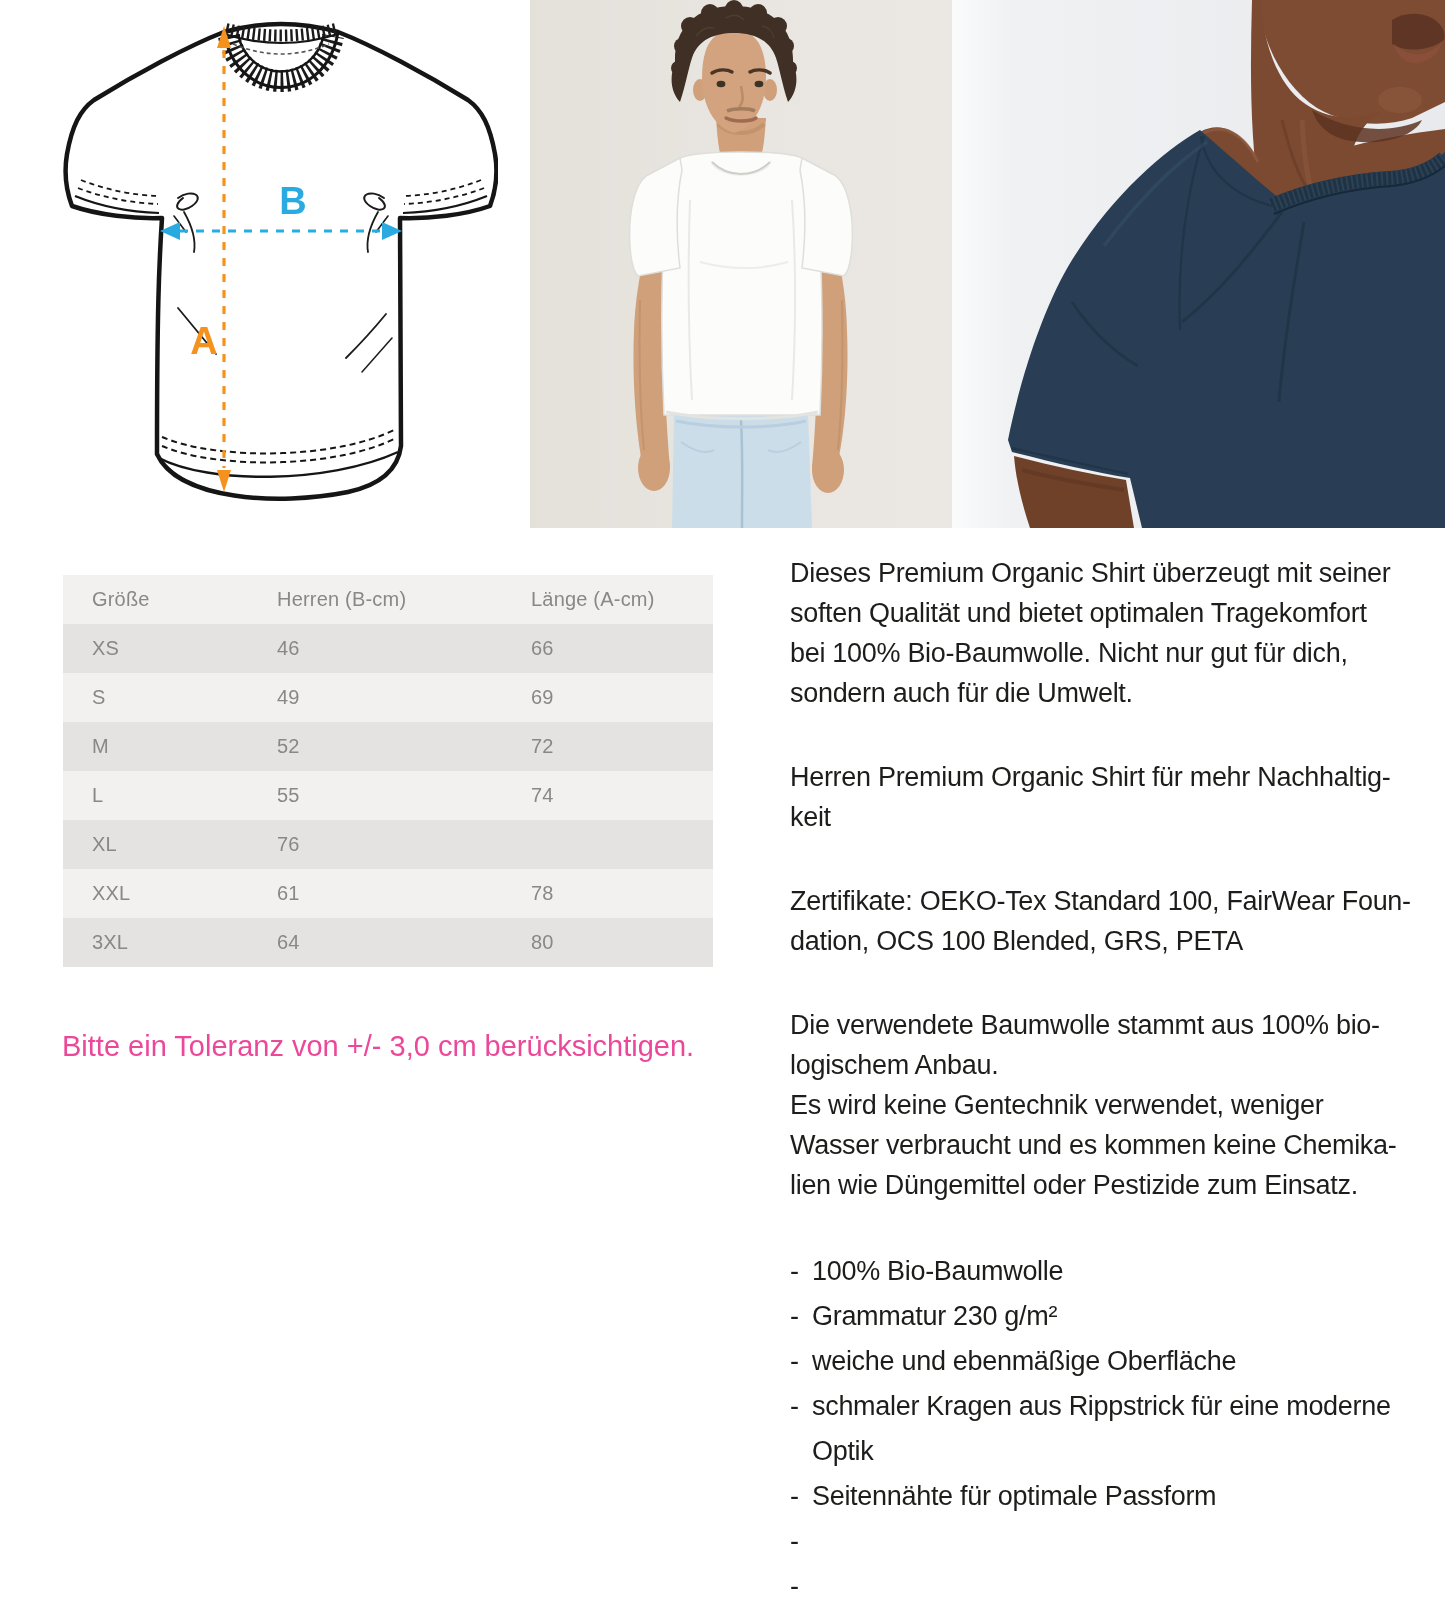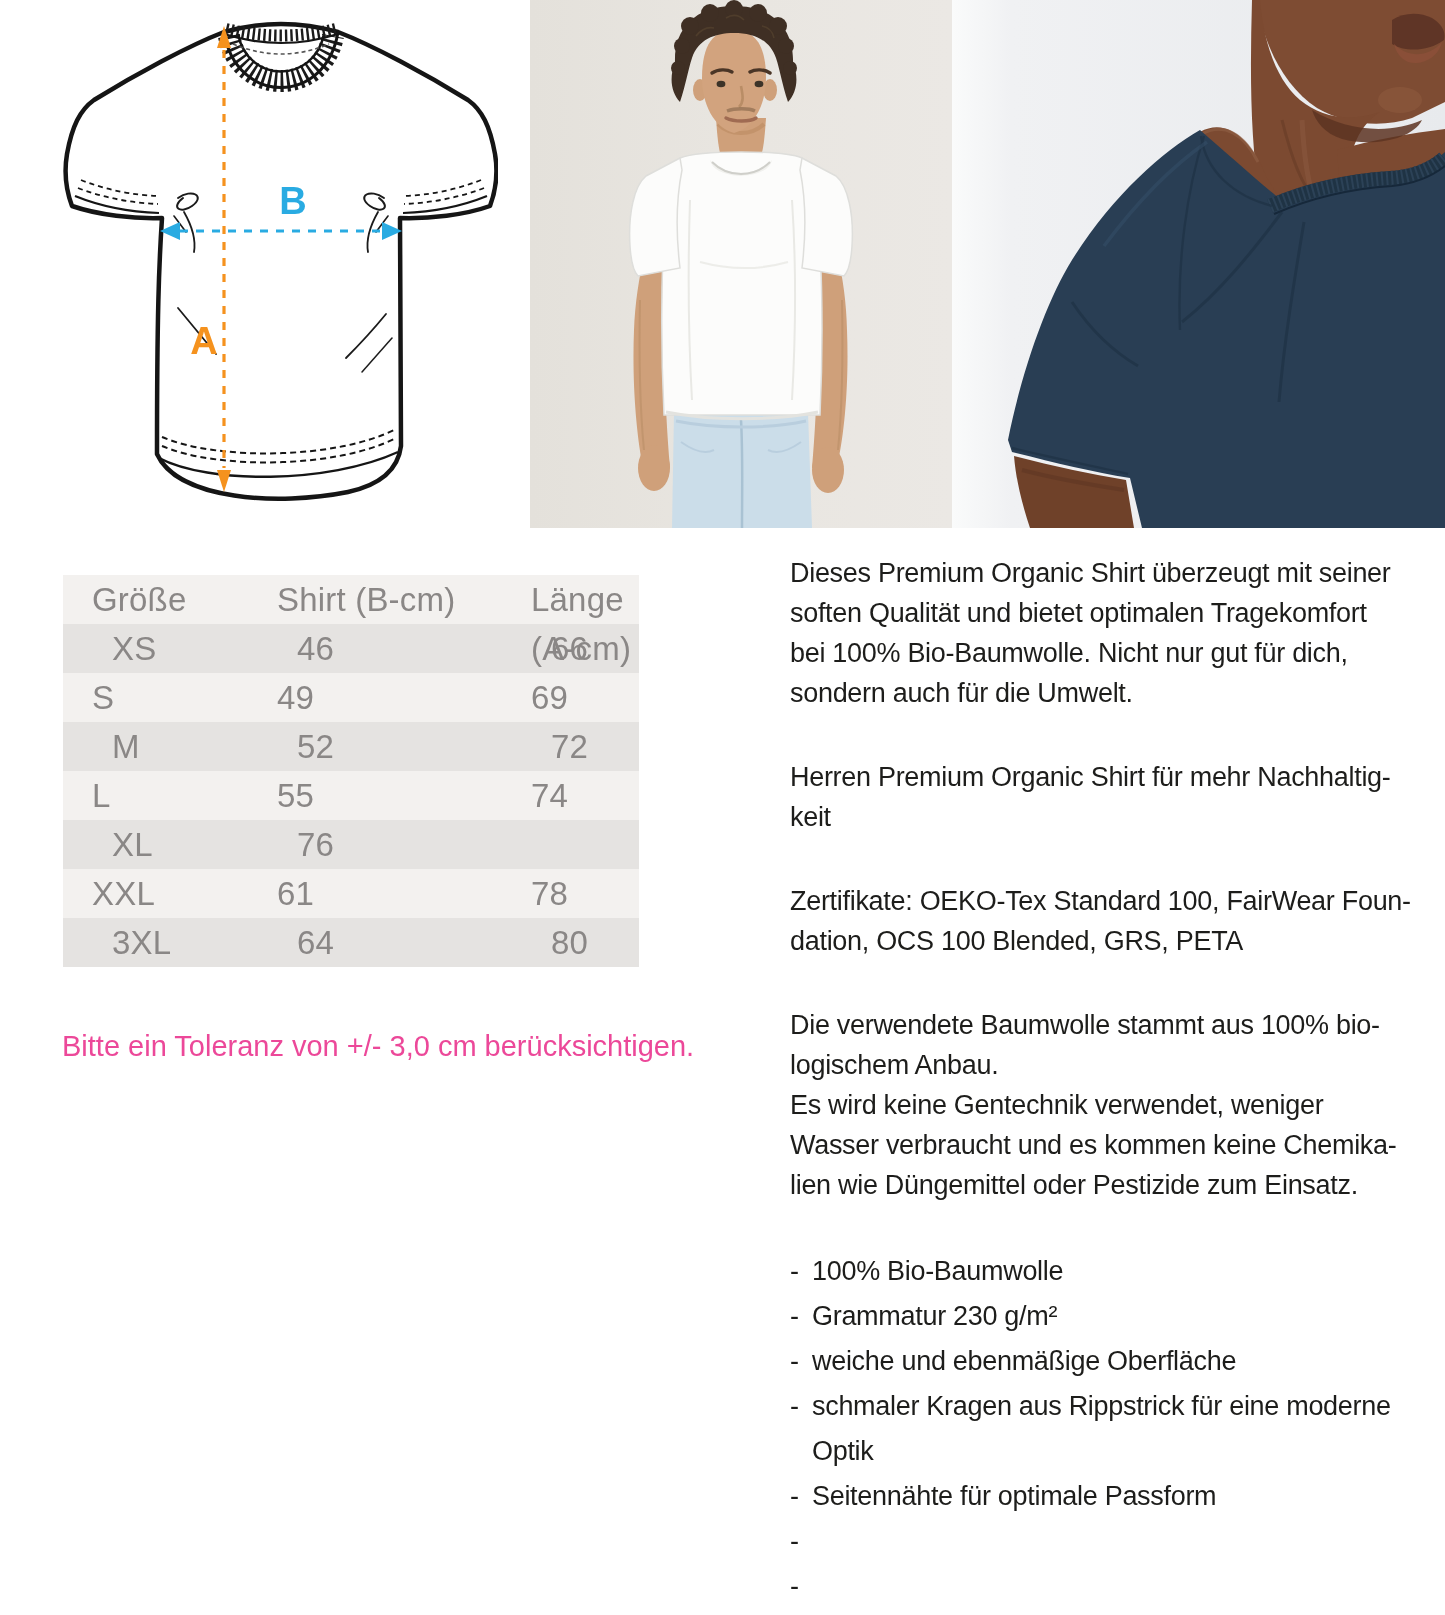--- a/index.html
+++ b/index.html
@@ -4,25 +4,25 @@
 <style>
   html,body{margin:0;padding:0;background:#fff;}
   .page{position:relative;width:1445px;height:1615px;background:#fff;overflow:hidden;
         font-family:"Liberation Sans",sans-serif;}
   
   .diagram{position:absolute;left:28px;top:2px;width:470px;height:515px;}
   .photo{position:absolute;top:0;height:528px;}
   .photo-model{left:530px;width:422px;}
   .photo-detail{left:952px;width:493px;}
   
-  .size-table{position:absolute;left:63px;top:575px;width:576px;
-              font-size:33px;color:#8a8786;letter-spacing:0.2px;}
+  .size-table{position:absolute;left:63px;top:575px;width:650px;
+              font-size:20px;color:#8a8786;letter-spacing:0.2px;}
   .tr{display:flex;height:49px;line-height:49px;}
   .tr.light{background:#f3f1ef;}
-  .tr.dark{background:#e5e3e1;padding-left:20px;}
+  .tr.dark{background:#e5e3e1;}
   .td1{width:214px;padding-left:29px;box-sizing:border-box;}
   .td2{width:254px;}
   .td3{flex:1;}
   
   .tolerance{position:absolute;left:62px;top:1030px;font-size:29px;color:#ec4899;}
   
   .description{position:absolute;left:790px;top:553px;color:#1d1d1b;
                font-size:27px;line-height:40px;letter-spacing:-0.3px;}
   .description p{margin:0 0 44px 0;white-space:pre;}
   .bullets{margin:0;}
@@ -224,21 +224,21 @@
           <path d="M60,448 C110,460 150,468 176,474" stroke-width="2.4"></path>
         </g>
         <path d="M255,142 C220,166 185,202 152,246" fill="none" stroke="#35506a" stroke-width="3.5" opacity="0.5"></path>
       </g>
     </svg>
   </div>
 
   <div class="size-table">
     <div class="tr light">
       <div class="td1">Größe</div>
-      <div class="td2">Shirt (B-cm)</div>
+      <div class="td2">Herren (B-cm)</div>
       <div class="td3">Länge (A-cm)</div>
     </div>
     <div class="tr dark">
       <div class="td1">XS</div>
       <div class="td2">46</div>
       <div class="td3">66</div>
     </div>
     <div class="tr light">
       <div class="td1">S</div>
       <div class="td2">49</div>

